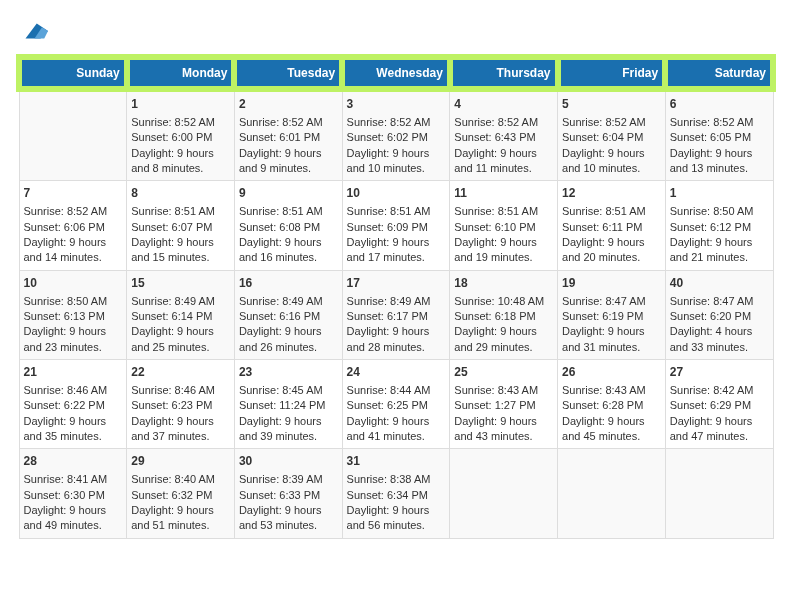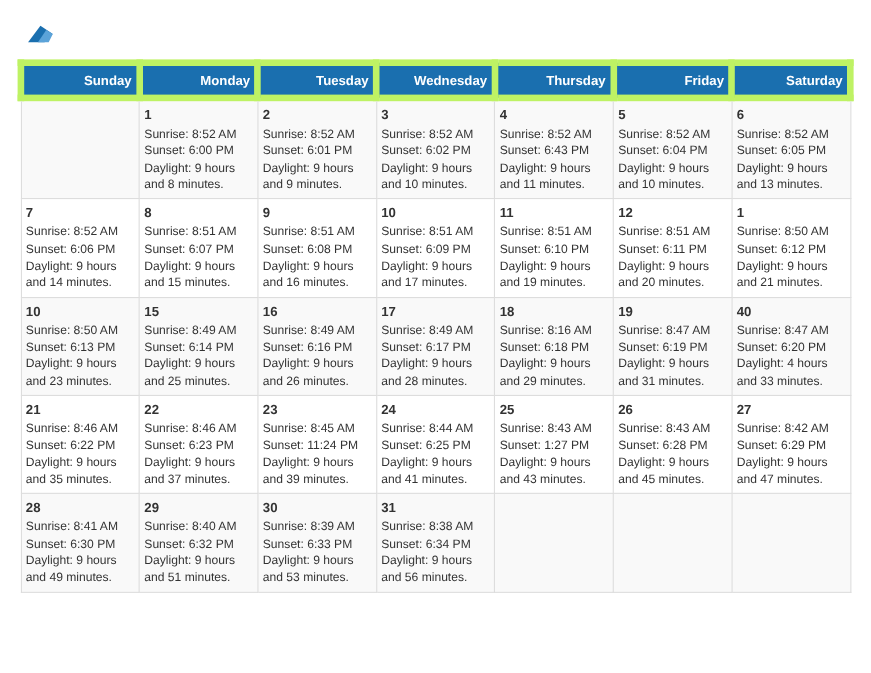--- a/index.html
+++ b/index.html
@@ -227,21 +227,21 @@
           <span class="day-info">Daylight: 9 hours and 26 minutes.</span>
         </td>
         <td>
           <span class="day-number">17</span>
           <span class="day-info">Sunrise: 8:49 AM</span>
           <span class="day-info">Sunset: 6:17 PM</span>
           <span class="day-info">Daylight: 9 hours and 28 minutes.</span>
         </td>
         <td>
           <span class="day-number">18</span>
-          <span class="day-info">Sunrise: 8:16 AM</span>
+          <span class="day-info">Sunrise: 10:48 AM</span>
           <span class="day-info">Sunset: 6:18 PM</span>
           <span class="day-info">Daylight: 9 hours and 29 minutes.</span>
         </td>
         <td>
           <span class="day-number">19</span>
           <span class="day-info">Sunrise: 8:47 AM</span>
           <span class="day-info">Sunset: 6:19 PM</span>
           <span class="day-info">Daylight: 9 hours and 31 minutes.</span>
         </td>
         <td>

